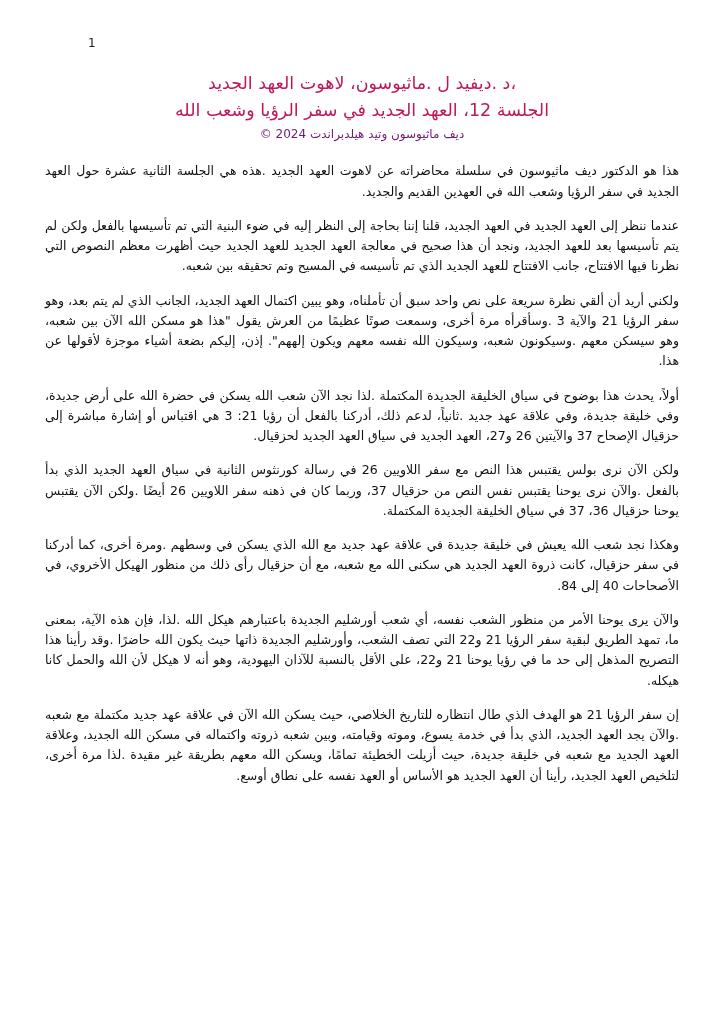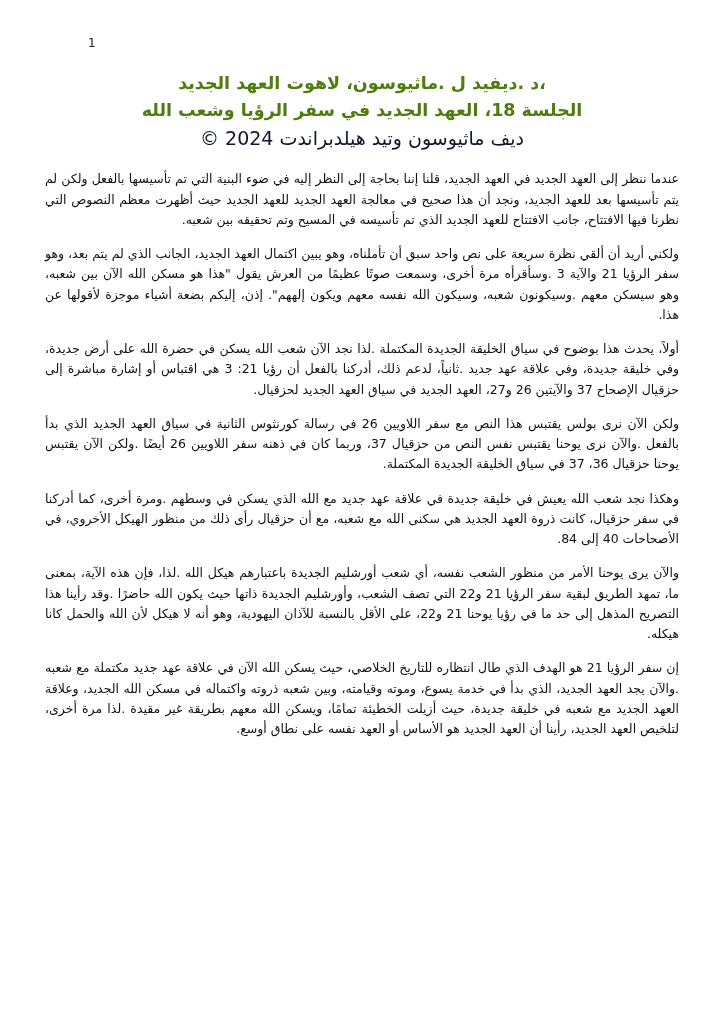--- a/index.html
+++ b/index.html
@@ -26,28 +26,28 @@
     font-size: 12px;
     color: #222222;
   }
   .doc-header {
     direction: rtl;
     text-align: center;
     margin-bottom: 20px;
   }
   .title-line {
     font-size: 17.5px;
-    font-weight: bold;
+    font-weight: normal;
     line-height: 1.55;
-    color: #4d7c0f;
+    color: #be185d;
   }
   .copyright-line {
-    font-size: 19px;
+    font-size: 12px;
     margin-top: 3px;
-    color: #0f172a;
+    color: #701a75;
   }
   .doc-body {
     direction: rtl;
     text-align: justify;
     font-size: 12.5px;
     line-height: 1.62;
     color: #111111;
   }
   .doc-body p {
     margin: 0 0 14px 0;
@@ -55,25 +55,26 @@
 </style>
 </head>
 <body>
 
 <div class="page">
 
   <div class="page-number">1</div>
 
   <header class="doc-header">
     <div class="title-line">،د .ديفيد ل .ماثيوسون، لاهوت العهد الجديد</div>
-    <div class="title-line">الجلسة 18، العهد الجديد في سفر الرؤيا وشعب الله</div>
+    <div class="title-line">الجلسة 12، العهد الجديد في سفر الرؤيا وشعب الله</div>
     <div class="copyright-line">ديف ماثيوسون وتيد هيلدبراندت 2024 ©</div>
   </header>
 
   <main class="doc-body">
+    <p>هذا هو الدكتور ديف ماثيوسون في سلسلة محاضراته عن لاهوت العهد الجديد .هذه هي الجلسة الثانية عشرة حول العهد الجديد في سفر الرؤيا وشعب الله في العهدين القديم والجديد.</p>
     <p>عندما ننظر إلى العهد الجديد في العهد الجديد، قلنا إننا بحاجة إلى النظر إليه في ضوء البنية التي تم تأسيسها بالفعل ولكن لم يتم تأسيسها بعد للعهد الجديد، ونجد أن هذا صحيح في معالجة العهد الجديد للعهد الجديد حيث أظهرت معظم النصوص التي نظرنا فيها الافتتاح، جانب الافتتاح للعهد الجديد الذي تم تأسيسه في المسيح وتم تحقيقه بين شعبه.</p>
     <p>ولكني أريد أن ألقي نظرة سريعة على نص واحد سبق أن تأملناه، وهو يبين اكتمال العهد الجديد، الجانب الذي لم يتم بعد، وهو سفر الرؤيا 21 والآية 3 .وسأقرأه مرة أخرى، وسمعت صوتًا عظيمًا من العرش يقول "هذا هو مسكن الله الآن بين شعبه، وهو سيسكن معهم .وسيكونون شعبه، وسيكون الله نفسه معهم ويكون إلههم". إذن، إليكم بضعة أشياء موجزة لأقولها عن هذا.</p>
     <p>أولاً، يحدث هذا بوضوح في سياق الخليقة الجديدة المكتملة .لذا نجد الآن شعب الله يسكن في حضرة الله على أرض جديدة، وفي خليقة جديدة، وفي علاقة عهد جديد .ثانياً، لدعم ذلك، أدركنا بالفعل أن رؤيا 21: 3 هي اقتباس أو إشارة مباشرة إلى حزقيال الإصحاح 37 والآيتين 26 و27، العهد الجديد في سياق العهد الجديد لحزقيال.</p>
     <p>ولكن الآن نرى بولس يقتبس هذا النص مع سفر اللاويين 26 في رسالة كورنثوس الثانية في سياق العهد الجديد الذي بدأ بالفعل .والآن نرى يوحنا يقتبس نفس النص من حزقيال 37، وربما كان في ذهنه سفر اللاويين 26 أيضًا .ولكن الآن يقتبس يوحنا حزقيال 36، 37 في سياق الخليقة الجديدة المكتملة.</p>
     <p>وهكذا نجد شعب الله يعيش في خليقة جديدة في علاقة عهد جديد مع الله الذي يسكن في وسطهم .ومرة أخرى، كما أدركنا في سفر حزقيال، كانت ذروة العهد الجديد هي سكنى الله مع شعبه، مع أن حزقيال رأى ذلك من منظور الهيكل الأخروي، في الأصحاحات 40 إلى 84.</p>
     <p>والآن يرى يوحنا الأمر من منظور الشعب نفسه، أي شعب أورشليم الجديدة باعتبارهم هيكل الله .لذا، فإن هذه الآية، بمعنى ما، تمهد الطريق لبقية سفر الرؤيا 21 و22 التي تصف الشعب، وأورشليم الجديدة ذاتها حيث يكون الله حاضرًا .وقد رأينا هذا التصريح المذهل إلى حد ما في رؤيا يوحنا 21 و22، على الأقل بالنسبة للآذان اليهودية، وهو أنه لا هيكل لأن الله والحمل كانا هيكله.</p>
     <p>إن سفر الرؤيا 21 هو الهدف الذي طال انتظاره للتاريخ الخلاصي، حيث يسكن الله الآن في علاقة عهد جديد مكتملة مع شعبه .والآن يجد العهد الجديد، الذي بدأ في خدمة يسوع، وموته وقيامته، وبين شعبه ذروته واكتماله في مسكن الله الجديد، وعلاقة العهد الجديد مع شعبه في خليقة جديدة، حيث أزيلت الخطيئة تمامًا، ويسكن الله معهم بطريقة غير مقيدة .لذا مرة أخرى، لتلخيص العهد الجديد، رأينا أن العهد الجديد هو الأساس أو العهد نفسه على نطاق أوسع.</p>
   </main>
 
 </div>

